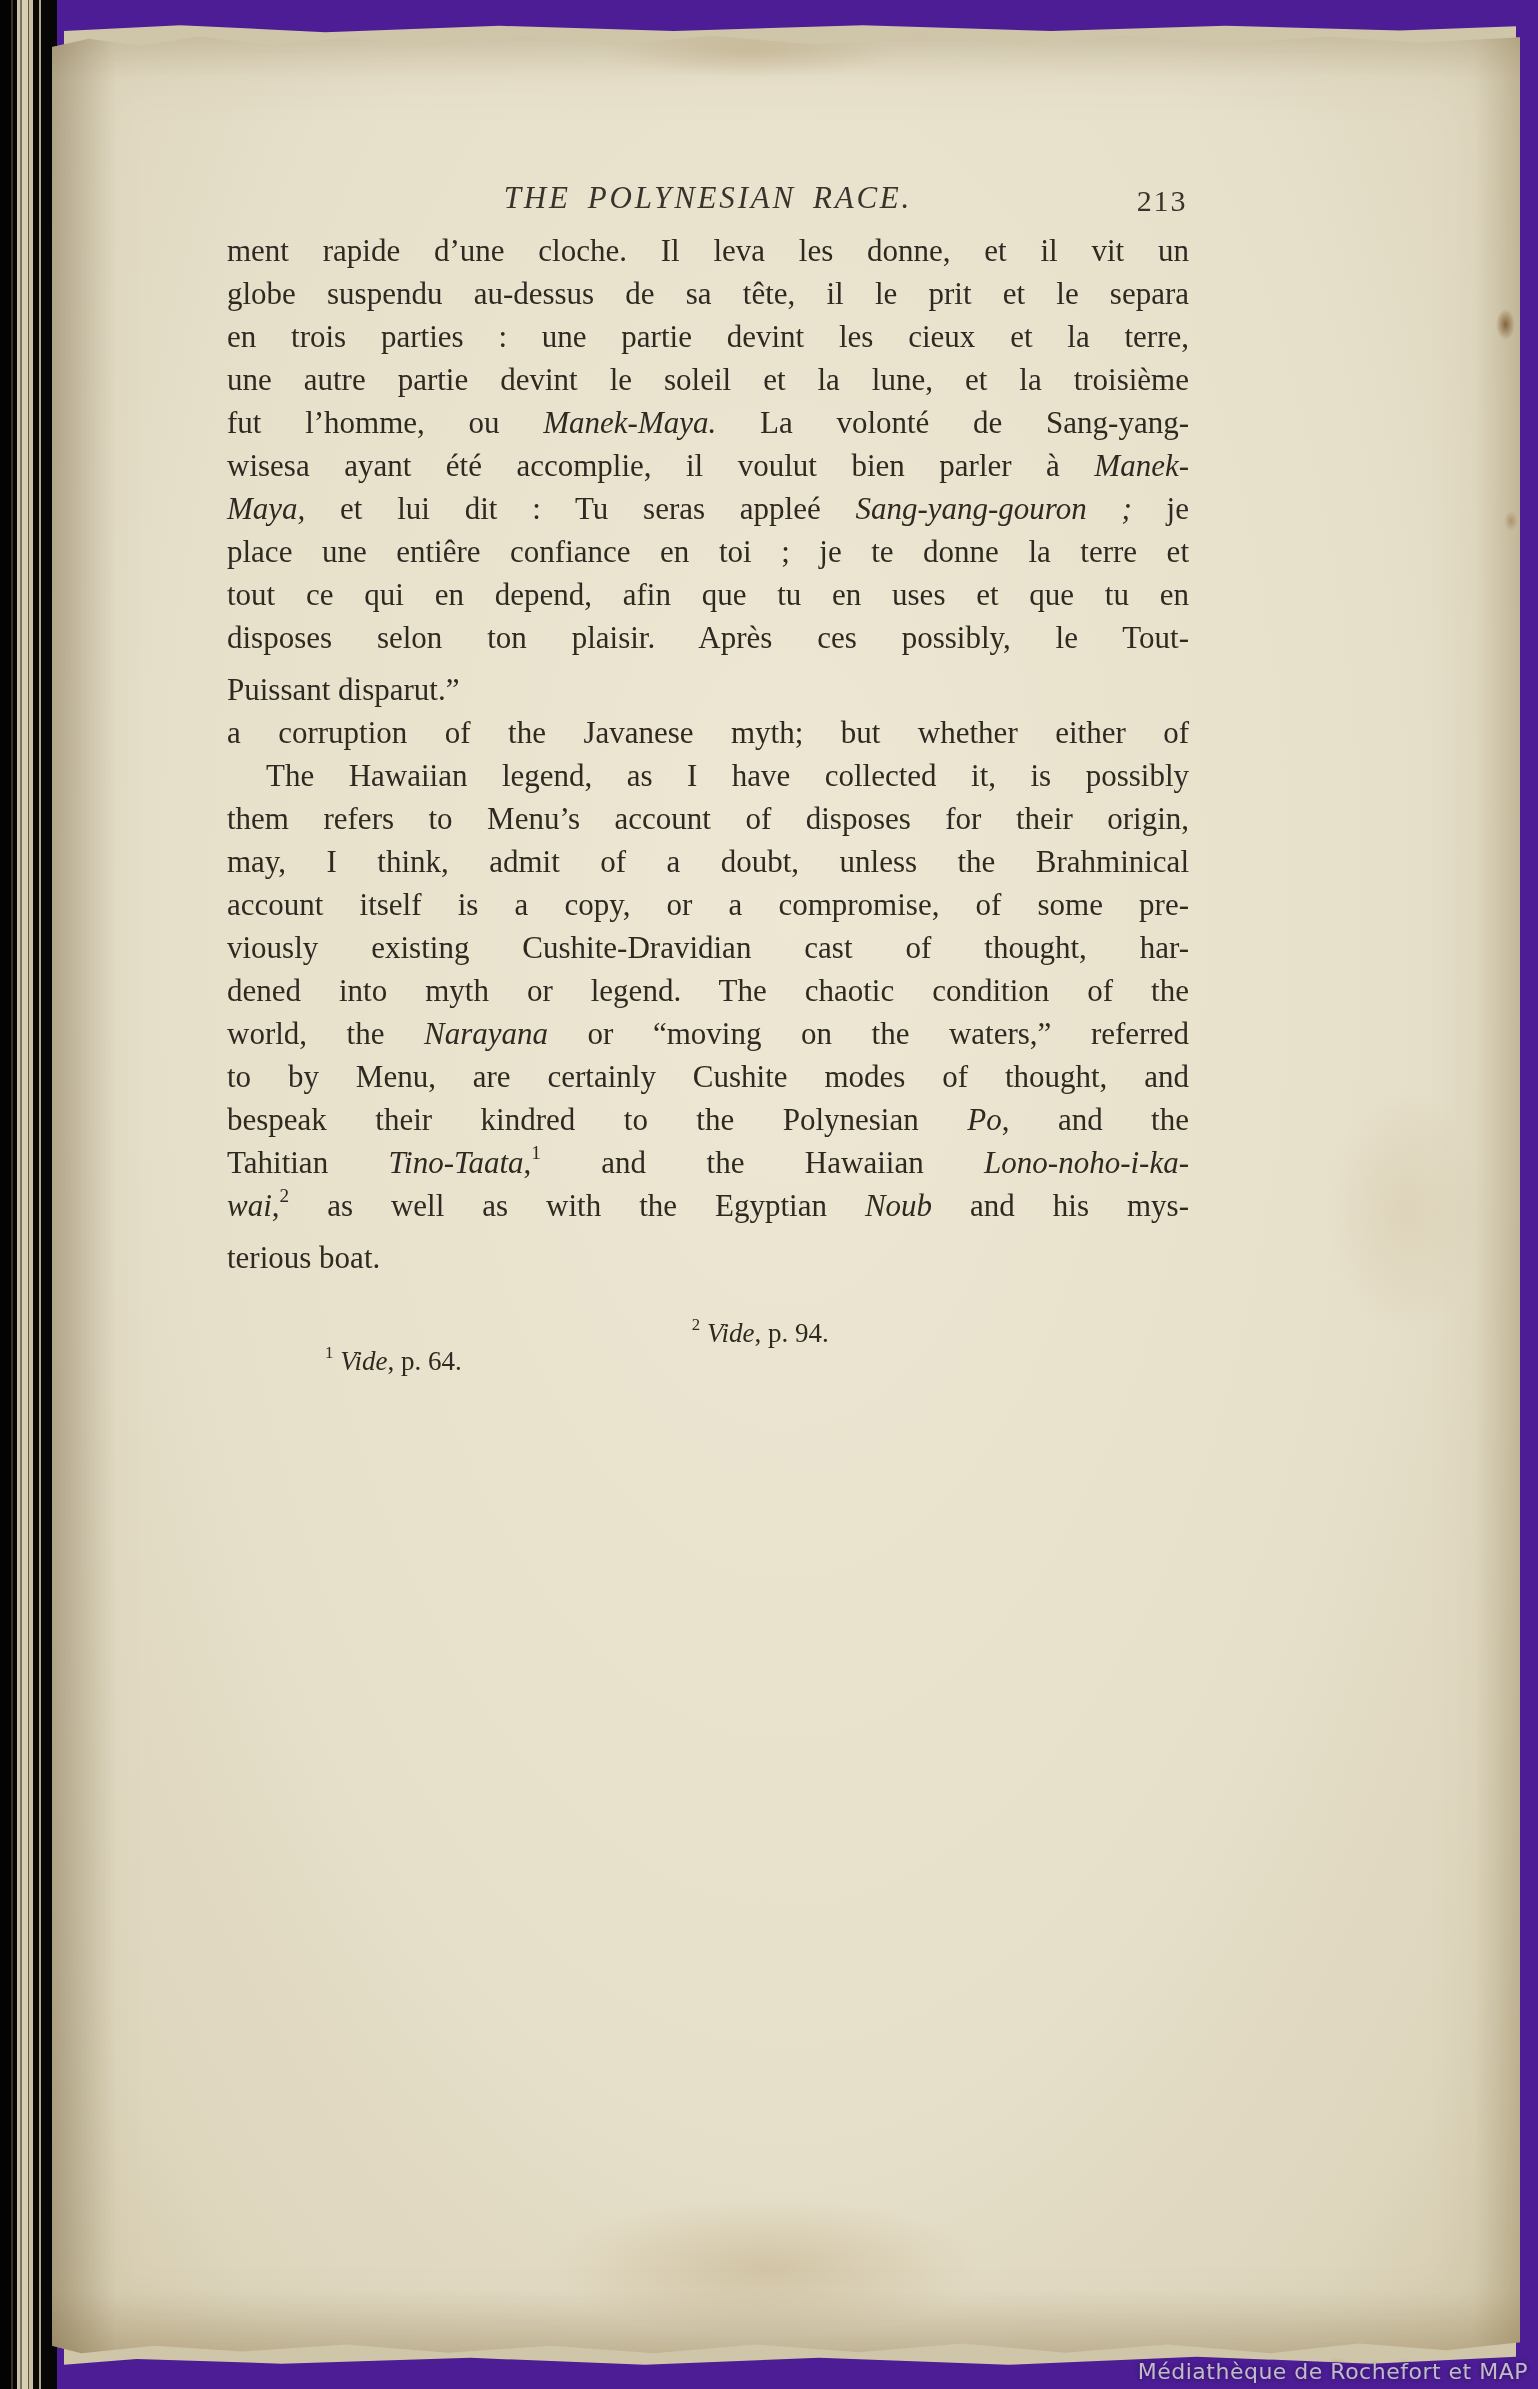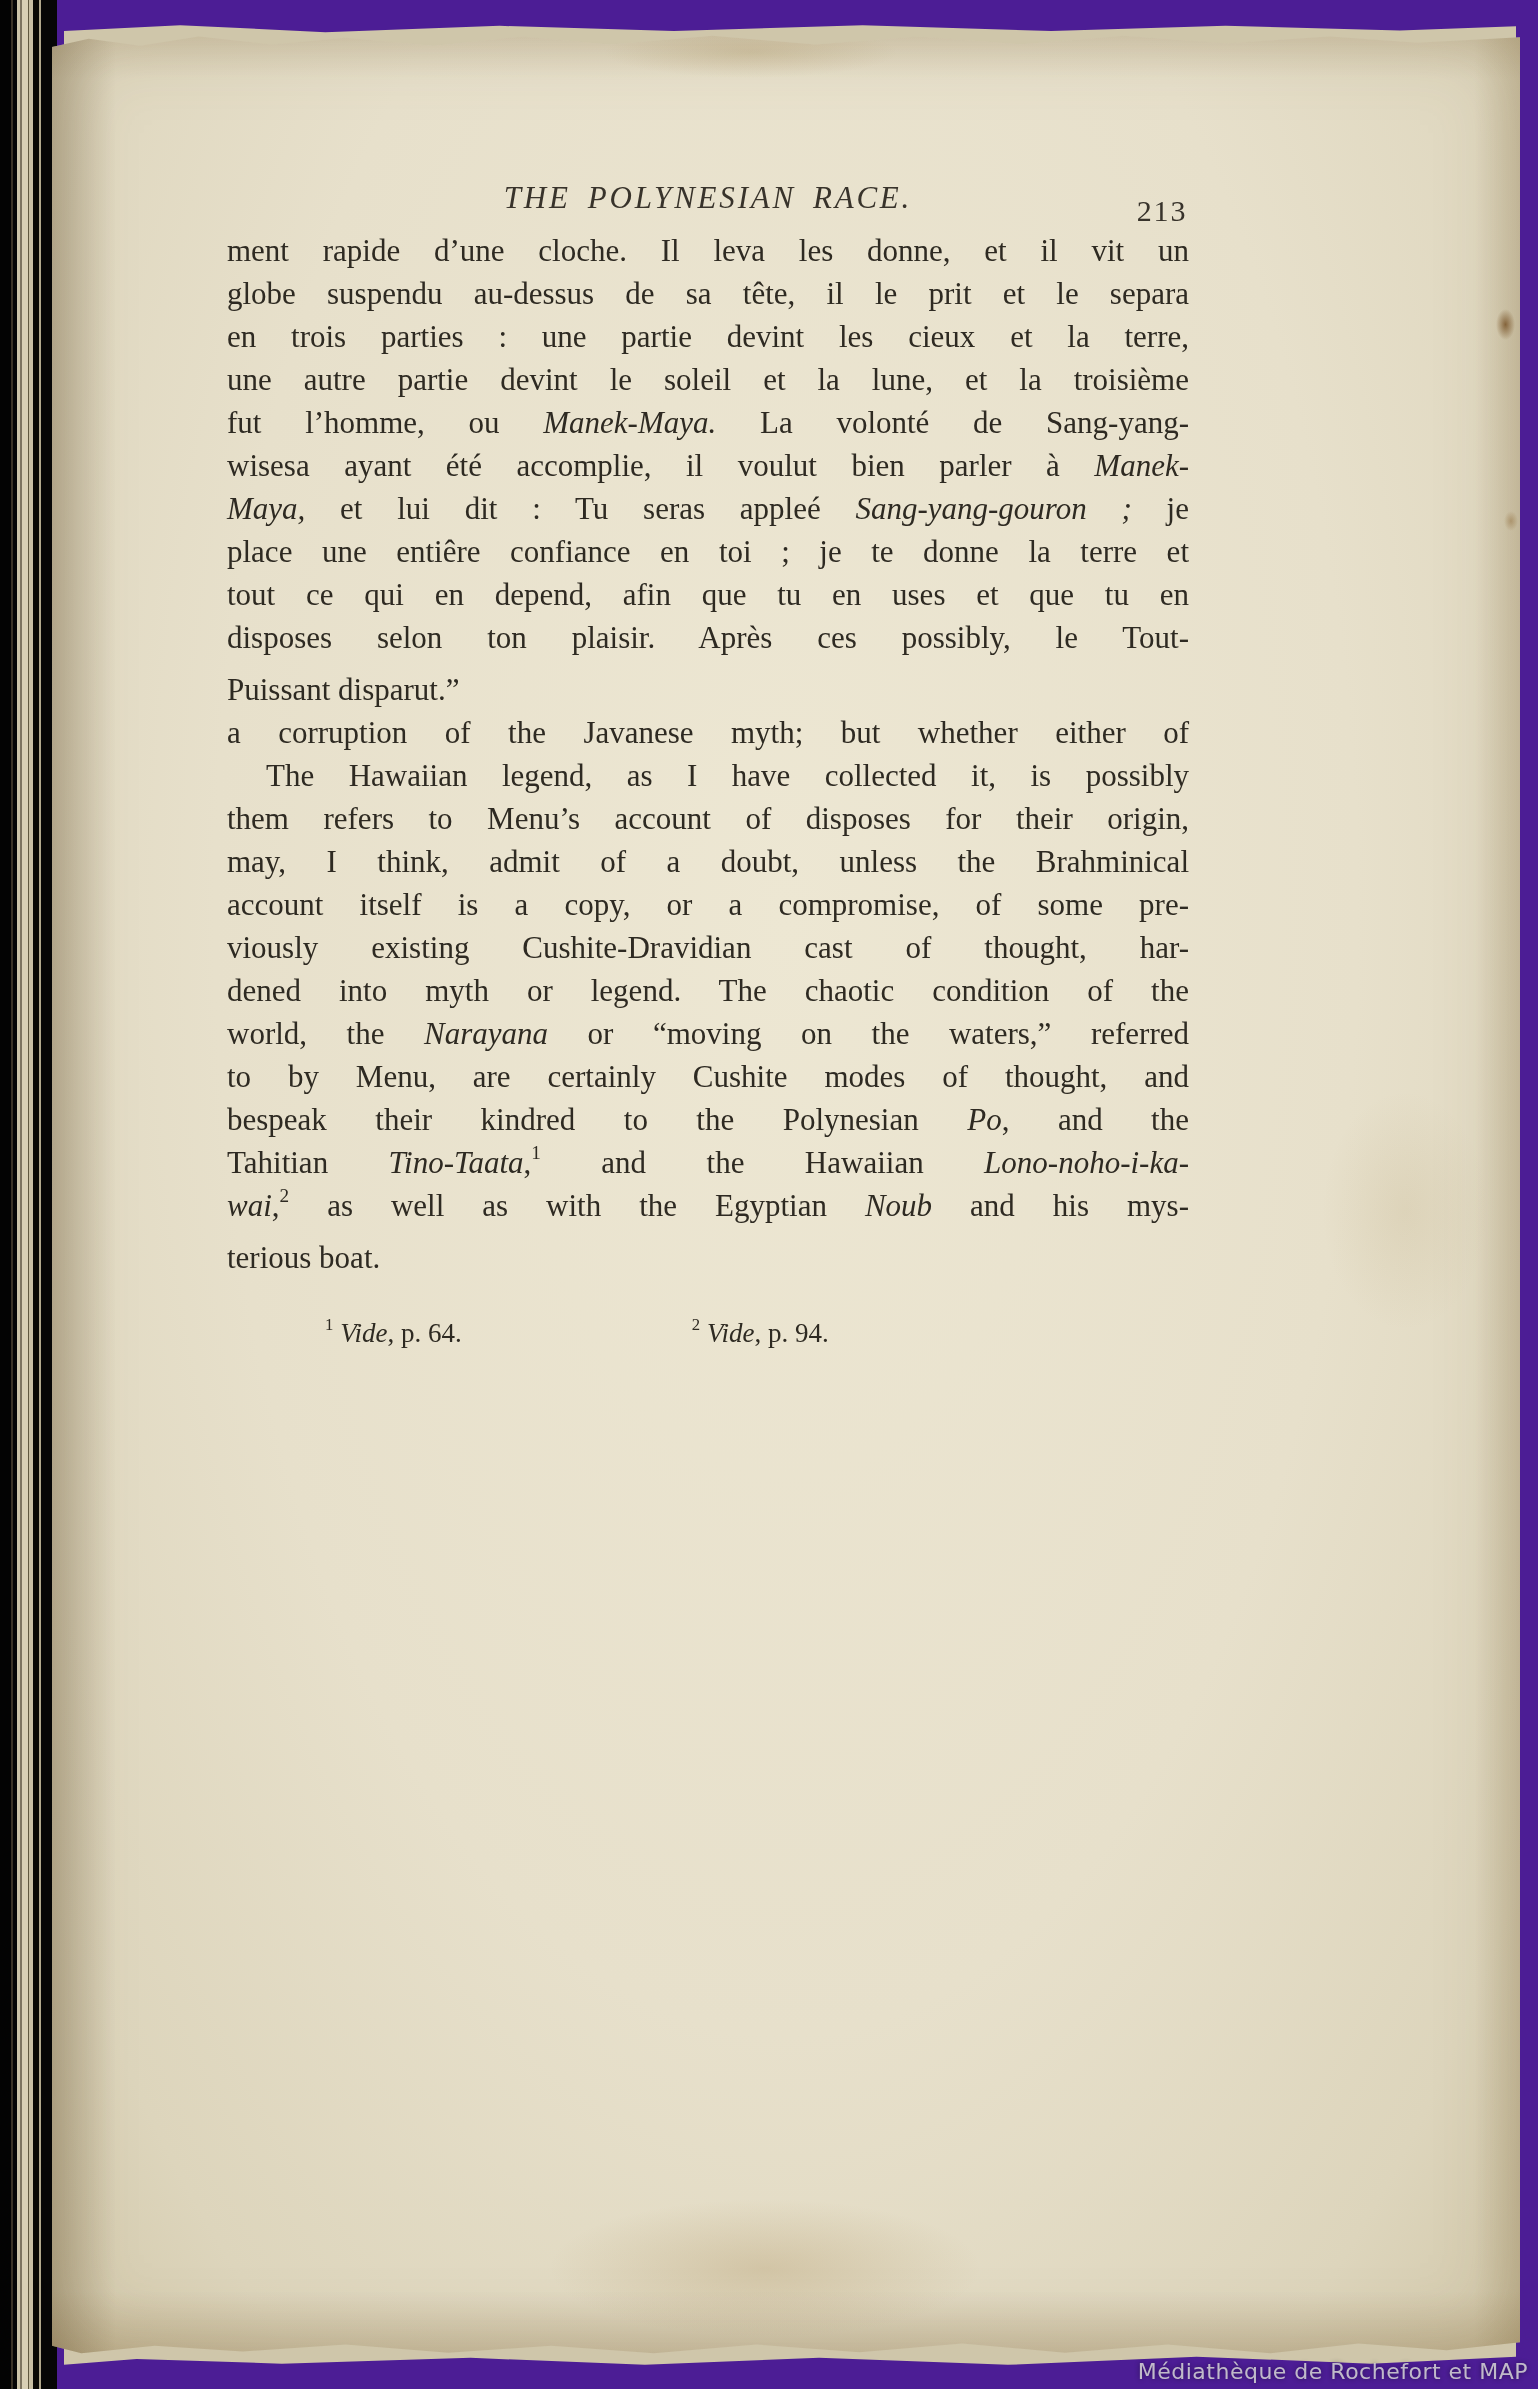--- a/index.html
+++ b/index.html
@@ -95,21 +95,21 @@
     display: block;
     text-align: center;
     font-style: italic;
     font-size: 31px;
     letter-spacing: 2.8px;
     word-spacing: 6.4px;
     color: #38332b;
   }
   .page-number {
     position: absolute;
-    right: 1.8px; top: 14px;
+    right: 1.8px; top: 4px;
     font-size: 30px;
     letter-spacing: 1.8px;
     color: #38332b;
   }
   .body-text {
     font-size: 31px;
     line-height: 43px;
   }
   .line {
     text-align: justify;
@@ -124,21 +124,21 @@
     position: relative;
     top: -0.15em;
     vertical-align: super;
   }
   .footnotes {
     margin-top: 39px;
     display: flex;
     font-size: 27px;
     line-height: 31px;
   }
-  .footnote:nth-child(1) { margin-left: 98px; }
+  .footnote:nth-child(1) { margin-left: 98px; margin-top: 28px; }
   .footnote:nth-child(2) { margin-left: 230px; }
   .watermark {
     position: absolute;
     right: 10px; bottom: 4.6px;
     z-index: 6;
     font-family: "DejaVu Sans", sans-serif;
     font-size: 22px;
     color: var(--watermark, rgba(215, 215, 215, 0.85));
     letter-spacing: 0.5px;
     text-shadow: 0 0 5.5px rgba(0, 0, 0, 0.45);

